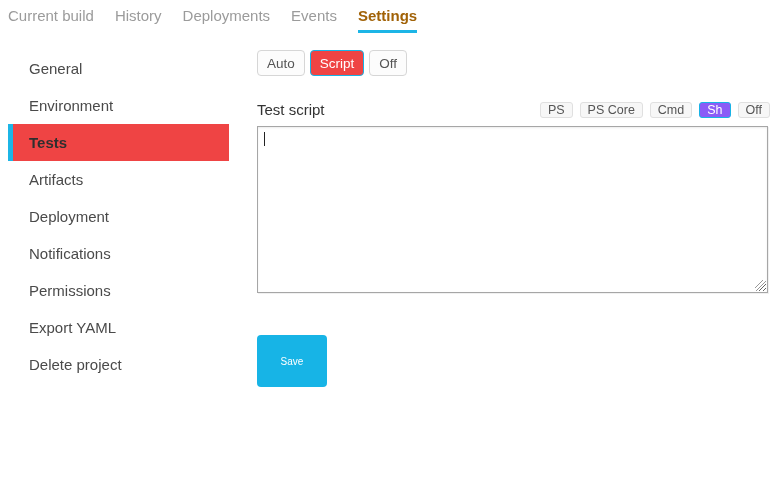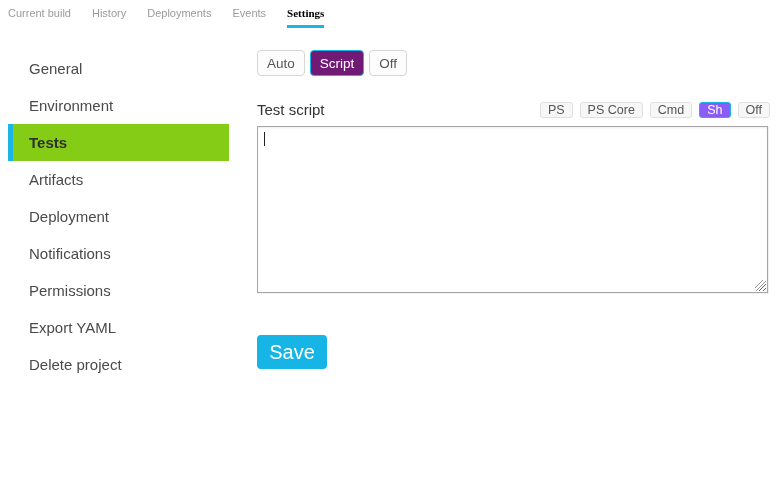--- a/index.html
+++ b/index.html
@@ -1,41 +1,41 @@
 <!DOCTYPE html>
 <html><head>
 <meta charset="utf-8">
 <style>
   * { margin:0; padding:0; box-sizing:border-box; }
   html,body { width:780px; height:485px; background:#fff; overflow:hidden;
               font-family:"Liberation Sans", sans-serif; }
 
   
   .topnav { position:absolute; top:7px; left:8px; display:flex; gap:21px; }
-  .topnav .nav-item { font-size:11px; color:#9b9b9b; padding-bottom:6px;
+  .topnav .nav-item { font-size:15px; color:#9b9b9b; padding-bottom:6px;
                       border-bottom:3px solid transparent; cursor:pointer; white-space:nowrap; }
-  .topnav .nav-item.active { color:#000000; font-weight:600; border-bottom-color:#1cb5e6;font-family:Liberation Serif, serif; }
+  .topnav .nav-item.active { color:#a16207; font-weight:600; border-bottom-color:#1cb5e6; }
 
   
   .sidebar { position:absolute; top:50px; left:8px; width:221px; }
   .side-item { height:37px; display:flex; align-items:center;
                border-left:5px solid transparent; padding-left:16px;
                font-size:15px; color:#4a4a4a; cursor:pointer; }
-  .side-item.selected { background:#84cc16; border-left-color:#1cb5e6;
+  .side-item.selected { background:#ef4444; border-left-color:#1cb5e6;
                         color:#2f2f2f; font-weight:700; }
 
   
   .main { position:absolute; left:257px; top:50px; width:513px; }
 
   .seg-row { display:flex; gap:5px; }
   .seg-btn { font-size:13.5px; color:#555; background:#fcfcfc;
              border:1px solid #d6d6d6; border-radius:4px;
              padding:0 9px; height:26px; display:flex; align-items:center;
              cursor:pointer; white-space:nowrap;text-align:center; }
-  .seg-btn.selected { background:#701a75; border-color:#17b4e6; color:#fff; }
+  .seg-btn.selected { background:#ef4444; border-color:#17b4e6; color:#fff; }
 
   .script-row { margin-top:25px; display:flex; justify-content:space-between;
                 align-items:center; }
   .script-label { font-size:15px; color:#333; }
   .lang-row { display:flex; gap:7px; }
   .lang-btn { font-size:12.5px; color:#555; background:#f7f7f7;
               border:1px solid #e0e0e0; border-radius:3px;
               padding:0 7px; height:16px; display:flex; align-items:center;
               cursor:pointer; white-space:nowrap; }
   .lang-btn.selected { background:#8b5cf6; border-color:#17b4e6; color:#fff; }
@@ -48,22 +48,22 @@
                       padding:5px 6px; color:#333; }
   .caret { position:absolute; left:7px; top:6px; width:1px; height:14px;
            background:#222; animation:blink 1s steps(1) infinite; pointer-events:none; }
   @keyframes blink { 50% { opacity:0; } }
   .grip { position:absolute; right:2px; bottom:2px; width:11px; height:11px;
           pointer-events:none;
           background:
             linear-gradient(135deg, transparent 0 5px, #999 5px 6px, transparent 6px 8px, #999 8px 9px, transparent 9px);
   }
 
-  .save-btn { margin-top:42px; width:70px; height:34px; background:#17b4e6;
-              border:none; border-radius:4px; color:#fff; font-size:20px;
+  .save-btn { margin-top:42px; width:70px; height:52px; background:#17b4e6;
+              border:none; border-radius:4px; color:#fff; font-size:10px;
               font-family:"Liberation Sans", sans-serif; cursor:pointer; }
 </style>
 </head>
 <body>
 
 <div class="topnav">
   <div class="nav-item">Current build</div>
   <div class="nav-item">History</div>
   <div class="nav-item">Deployments</div>
   <div class="nav-item">Events</div>

